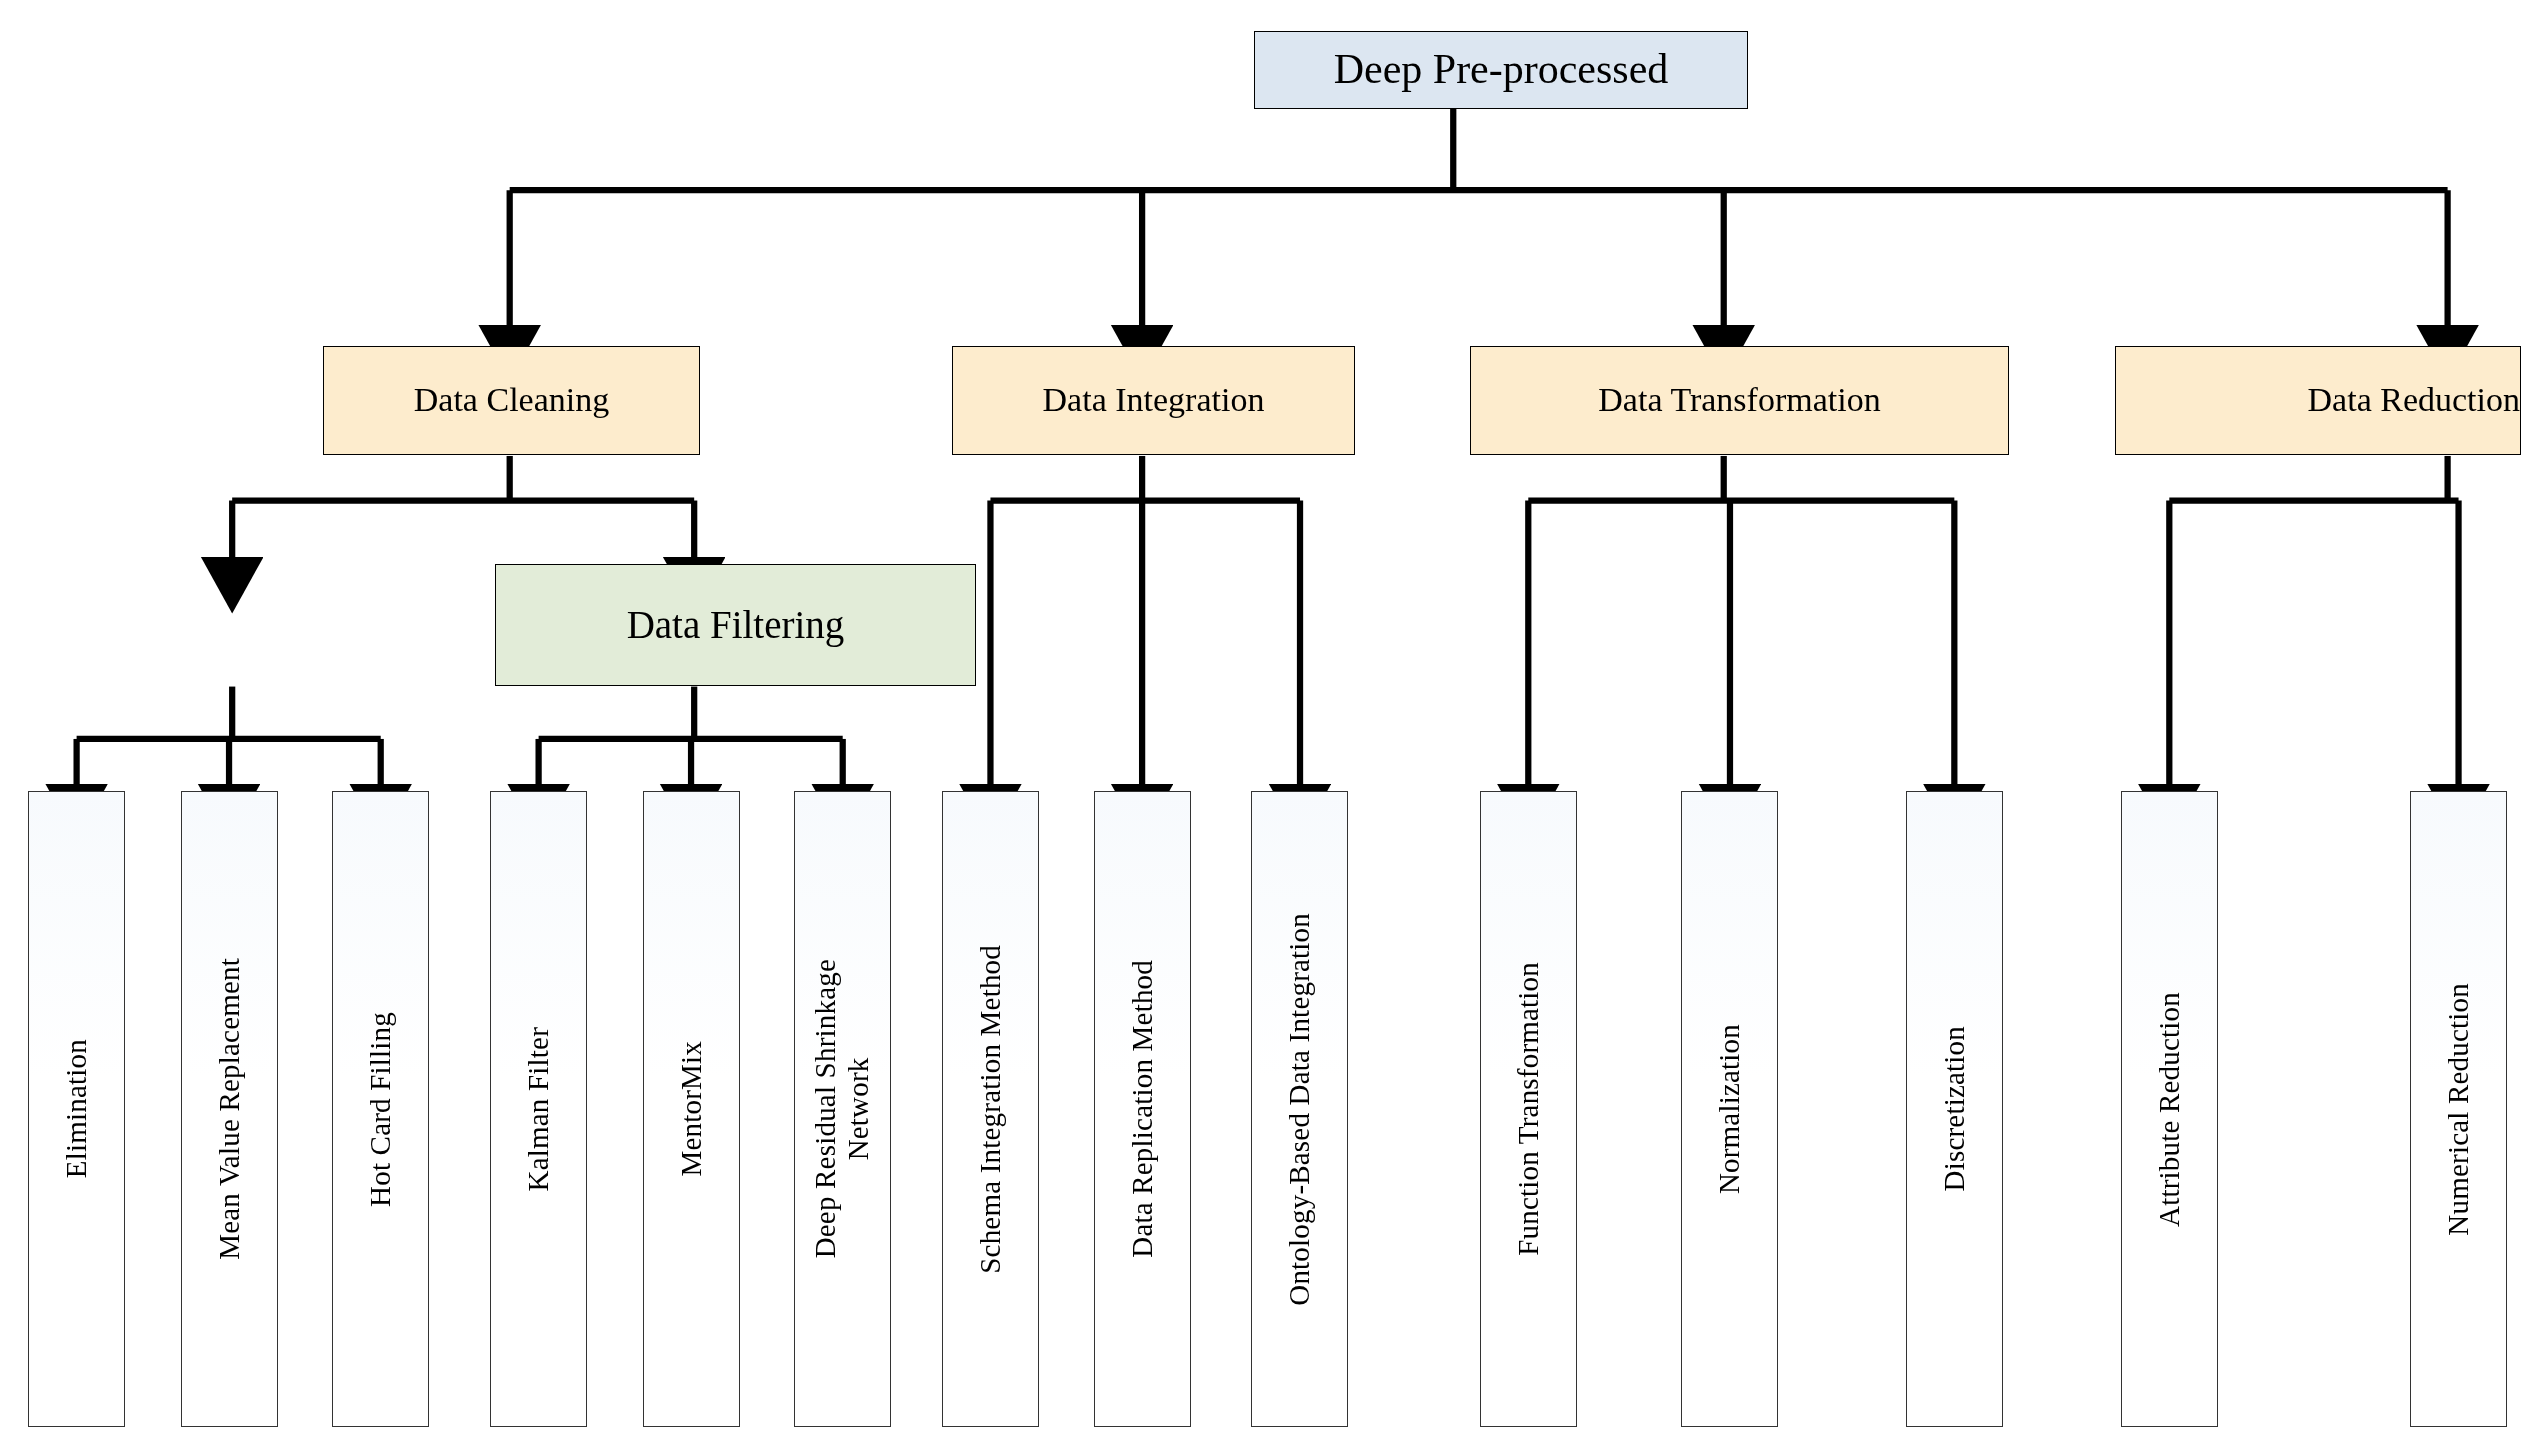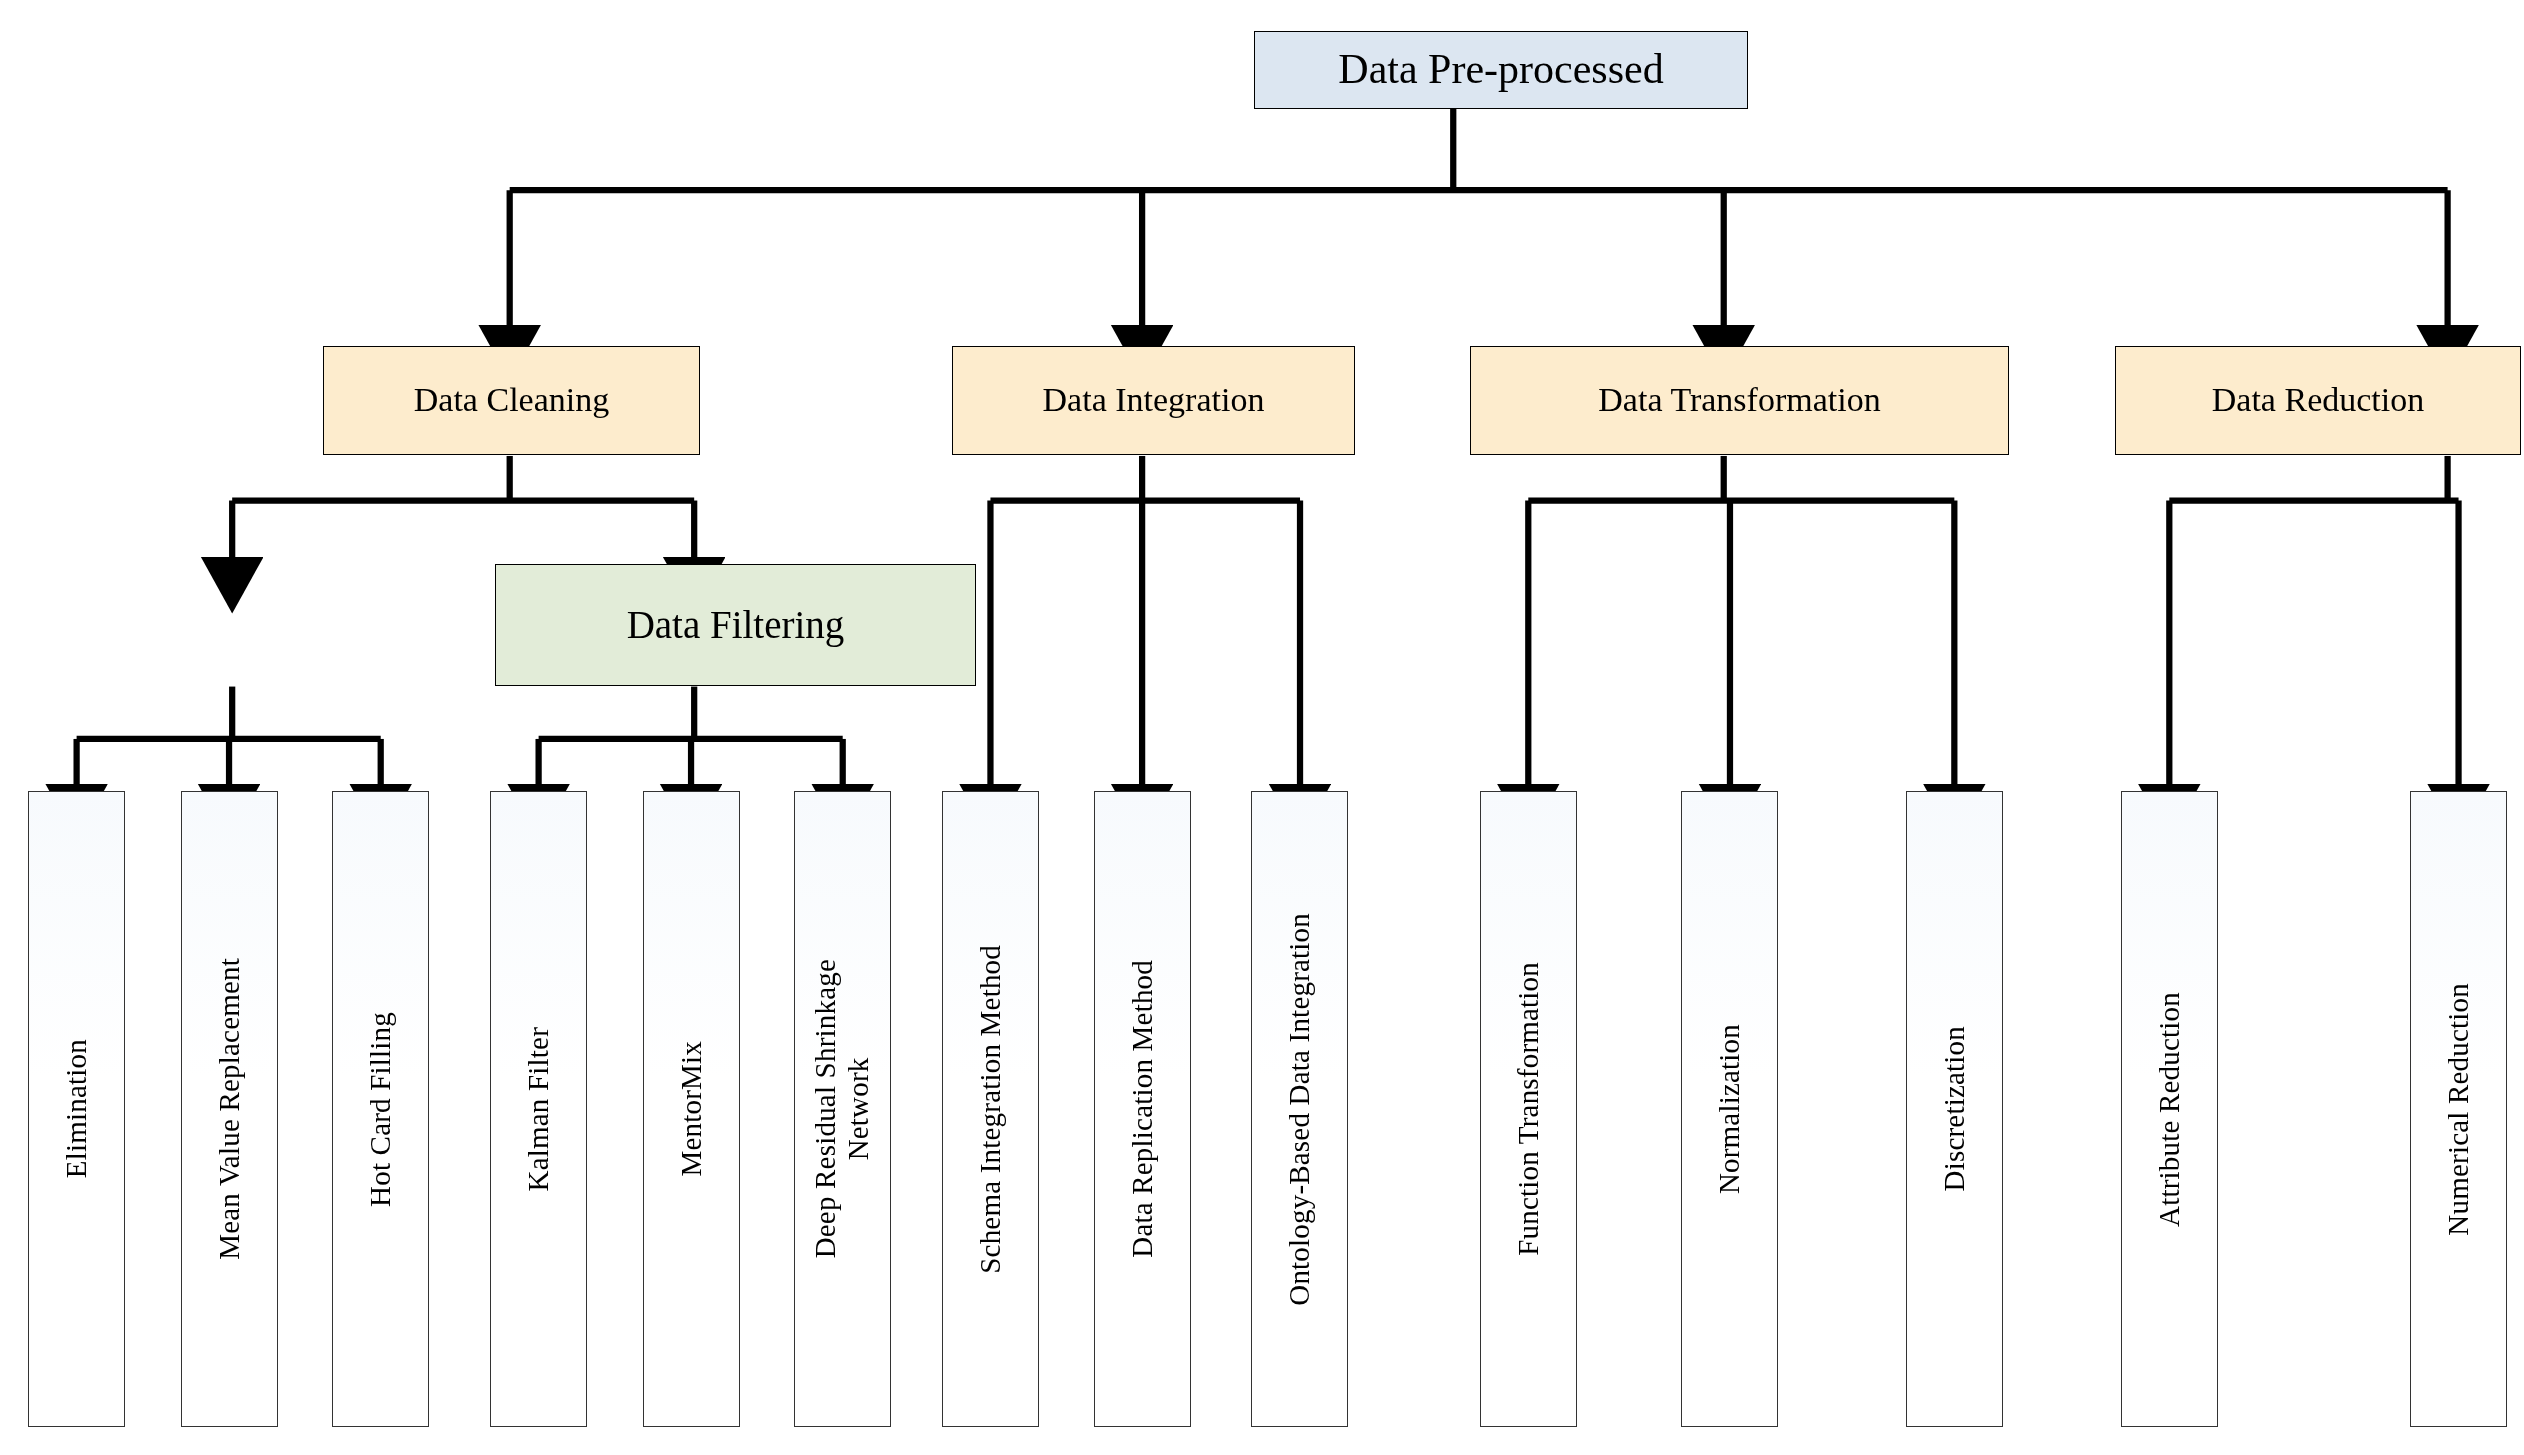--- a/index.html
+++ b/index.html
@@ -93,33 +93,33 @@
       <path d="M2500,640 L2500,1012" marker-end="url(#ah)"></path>
 
       <path d="M3131,583 L3131,640"></path>
       <path d="M2775,640 L3145,640"></path>
       <path d="M2775,640 L2775,1012" marker-end="url(#ah)"></path>
       <path d="M3145,640 L3145,1012" marker-end="url(#ah)"></path>
     </g>
   </svg>
 
   <div class="node root" style="left:1254px;top:31px;width:494px;height:78px;">
-    <span>Data Pre-processed</span>
+    <span>Deep Pre-processed</span>
   </div>
 
   <div class="node cat" style="left:323px;top:346px;width:377px;height:109px;">
     <span>Data Cleaning</span>
   </div>
   <div class="node cat" style="left:1470px;top:346px;width:539px;height:109px;">
     <span>Data Transformation</span>
   </div>
   <div class="node cat" style="left:952px;top:346px;width:403px;height:109px;">
     <span>Data Integration</span>
   </div>
-  <div class="node cat" style="left:2115px;top:346px;width:406px;height:109px;">
+  <div class="node cat" style="left:2115px;top:346px;width:406px;height:109px;justify-content:flex-end;">
     <span>Data Reduction</span>
   </div>
 
   <div class="node sub" style="left:495px;top:564px;width:481px;height:122px;">
     <span class="ml">Data Filtering</span>
   </div>
 
   <div class="node leaf" style="left:28px;top:791px;width:97px;height:636px;">
     <span class="vtext">Elimination</span>
   </div>

